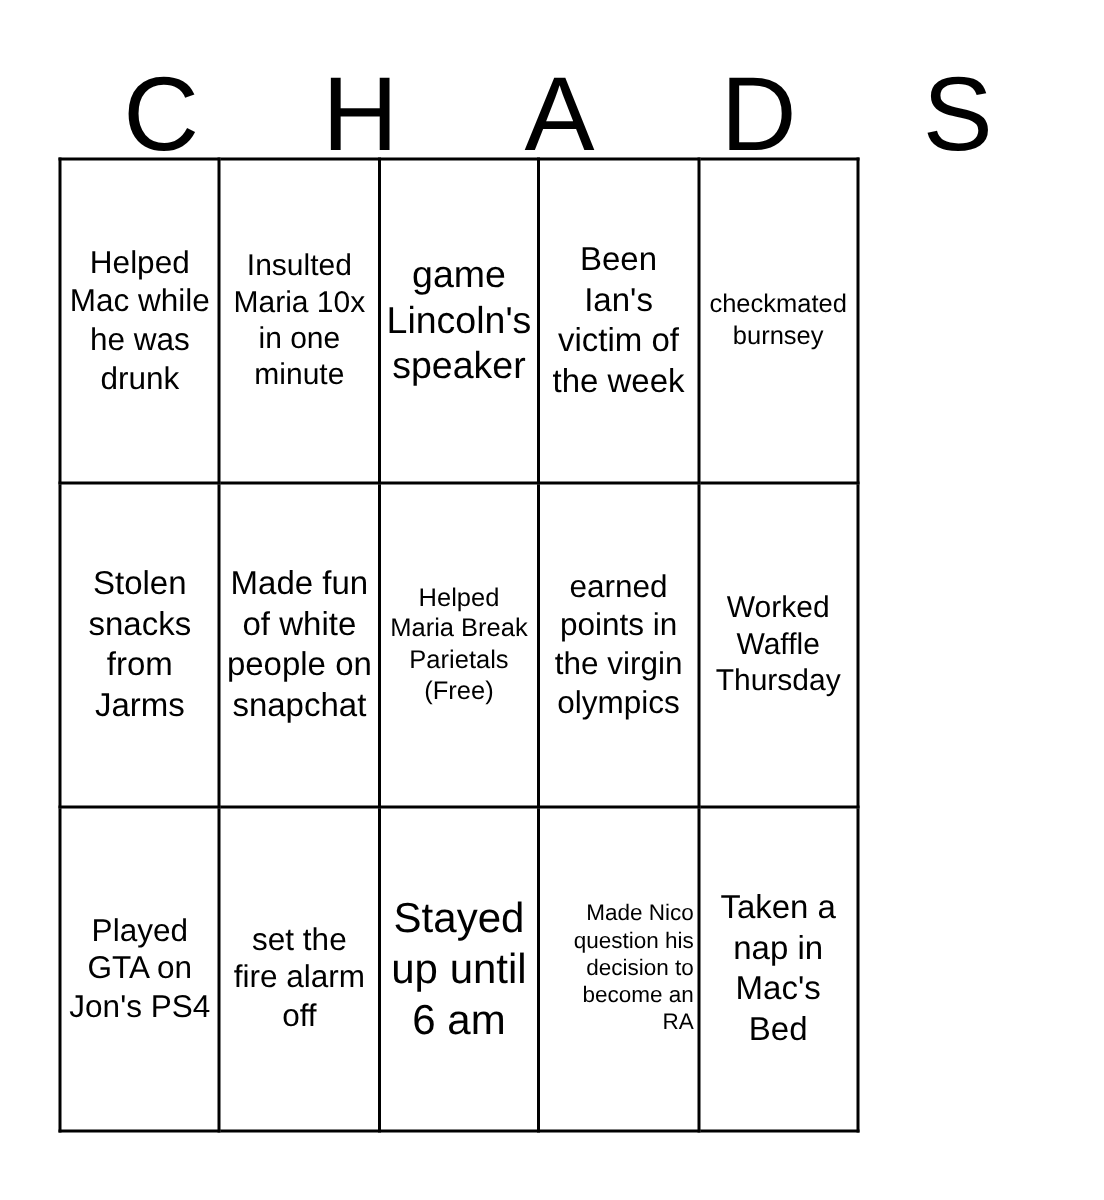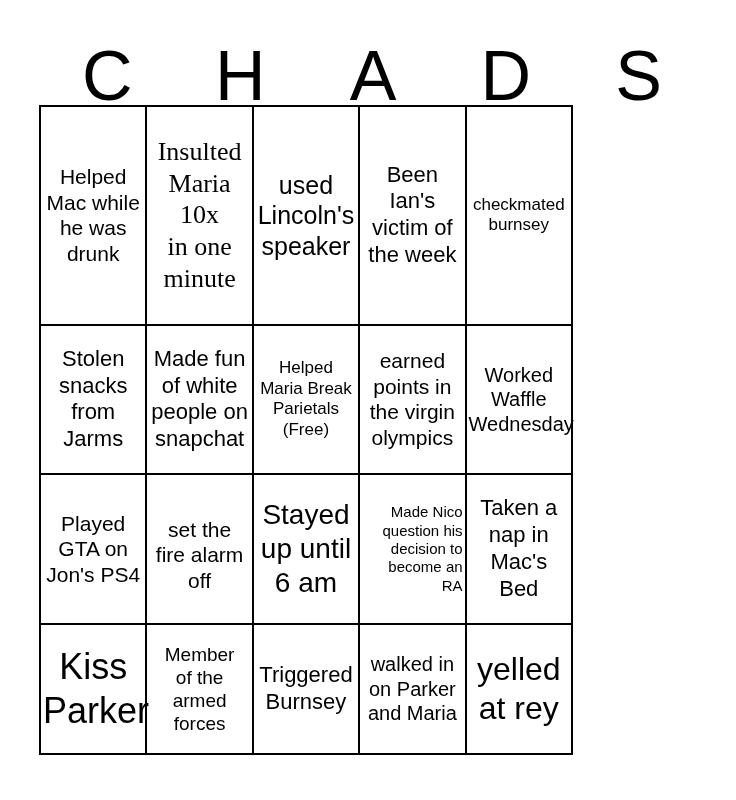--- a/index.html
+++ b/index.html
@@ -67,27 +67,27 @@
   <table class="bingo-grid">
     <tbody id="grid-body">
         <tr>
           <td class="cell">
             <div class="cell-text" style="font-size: 21px;">Helped
 Mac while
 he was
 drunk</div>
           </td>
           <td class="cell">
-            <div class="cell-text" style="font-size: 26px; font-family: Liberation Serif, serif;">Insulted
+            <div class="cell-text" style="font-size: 20px;">Insulted
 Maria 10x
 in one
 minute</div>
           </td>
           <td class="cell">
-            <div class="cell-text" style="font-size: 25px;">used
+            <div class="cell-text" style="font-size: 25px;">game
 Lincoln's
 speaker</div>
           </td>
           <td class="cell">
             <div class="cell-text" style="font-size: 22px;">Been
 Ian's
 victim of
 the week</div>
           </td>
           <td class="cell">
@@ -116,21 +116,21 @@
           </td>
           <td class="cell">
             <div class="cell-text" style="font-size: 21px;">earned
 points in
 the virgin
 olympics</div>
           </td>
           <td class="cell">
             <div class="cell-text" style="font-size: 20px;">Worked
 Waffle
-Wednesday</div>
+Thursday</div>
           </td>
         </tr>
         <tr>
           <td class="cell">
             <div class="cell-text" style="font-size: 21px;">Played
 GTA on
 Jon's PS4</div>
           </td>
           <td class="cell">
             <div class="cell-text" style="font-size: 21px; margin-top: 12px;">set the
@@ -148,40 +148,15 @@
 decision to
 become an
 RA</div>
           </td>
           <td class="cell">
             <div class="cell-text" style="font-size: 22px;">Taken a
 nap in
 Mac's Bed</div>
           </td>
         </tr>
-        <tr>
-          <td class="cell">
-            <div class="cell-text" style="font-size: 36px;">Kiss
-Parker</div>
-          </td>
-          <td class="cell">
-            <div class="cell-text" style="font-size: 19px;">Member
-of the
-armed
-forces</div>
-          </td>
-          <td class="cell">
-            <div class="cell-text" style="font-size: 22px;">Triggered
-Burnsey</div>
-          </td>
-          <td class="cell">
-            <div class="cell-text" style="font-size: 20px;">walked in
-on Parker
-and Maria</div>
-          </td>
-          <td class="cell">
-            <div class="cell-text" style="font-size: 32px;">yelled
-at rey</div>
-          </td>
-        </tr>
       </tbody>
   </table>
 </div>
 
 </body></html>

